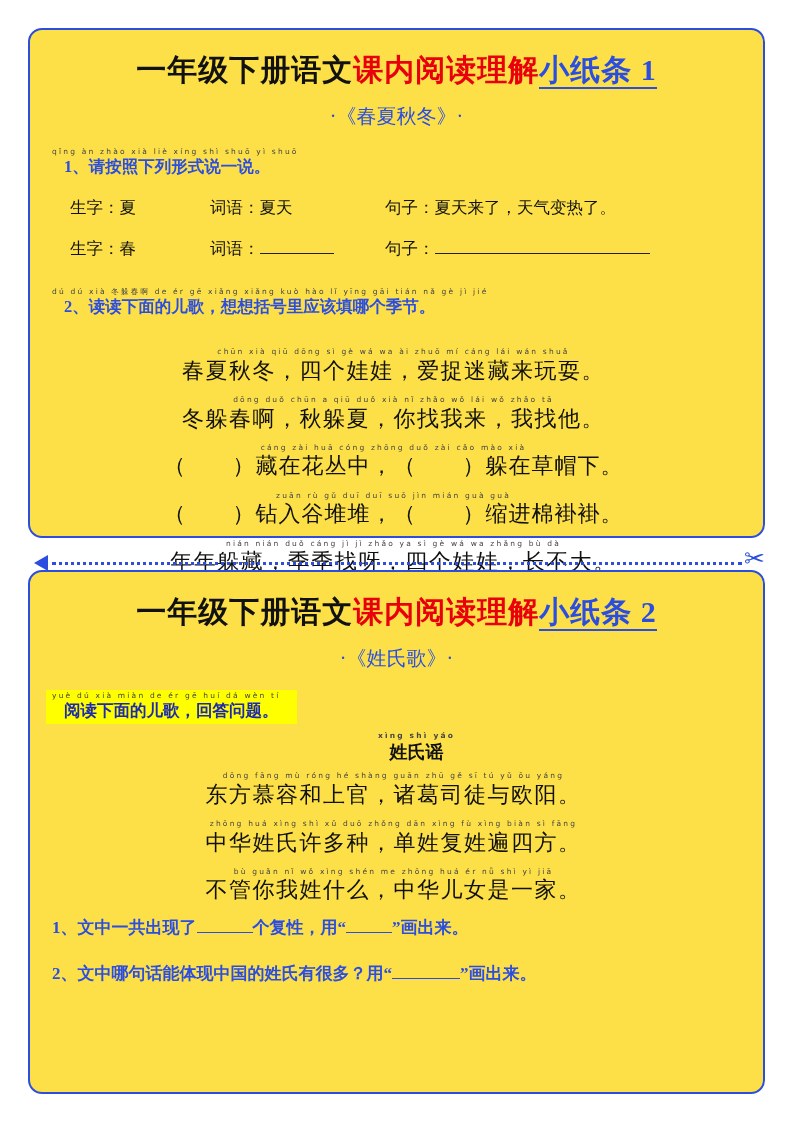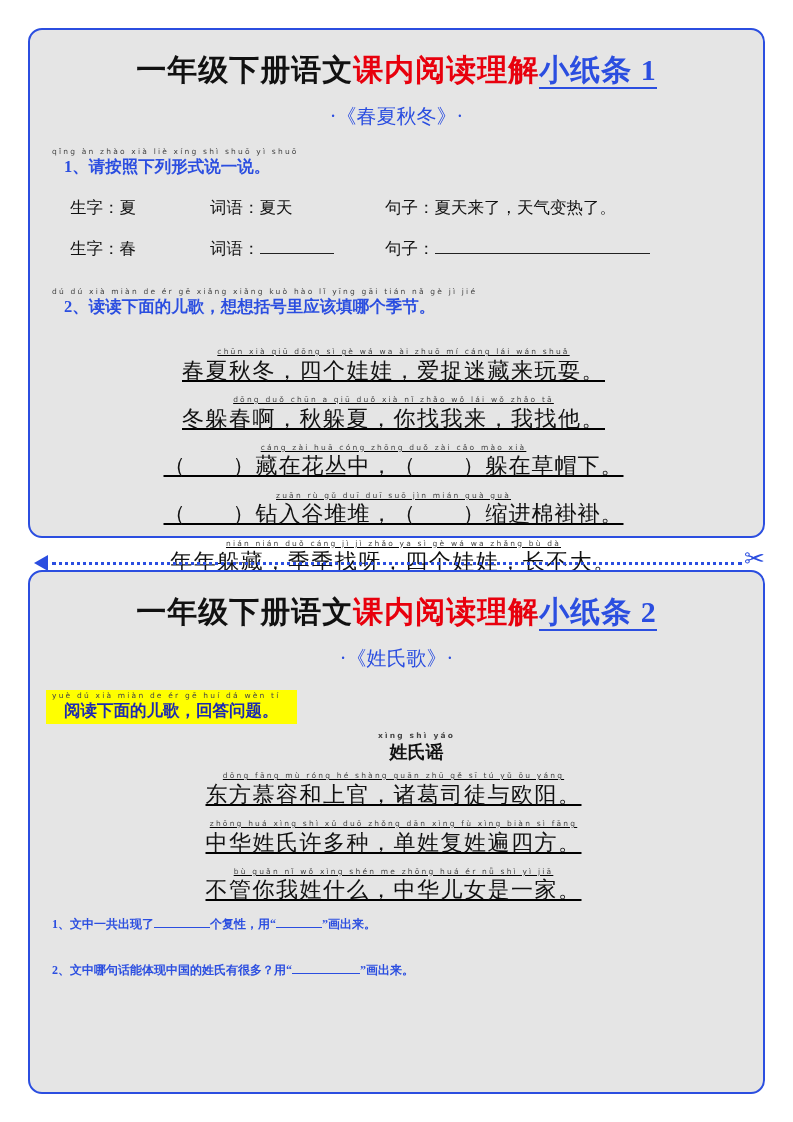--- a/index.html
+++ b/index.html
@@ -20,21 +20,21 @@
     width: 793px;
     height: 1122px;
   }
   .card {
     position: absolute;
     left: 28px;
     width: 737px;
     border: 2.5px solid #2b4ee0;
     border-radius: 14px;
     box-sizing: border-box;
-    background: #e5e5e5;
+    background: #fde047;
   }
   .card-1 { top: 28px; height: 510px; }
   .card-2 { top: 570px; height: 524px; }
 
   
   .title {
     text-align: center;
     font-weight: bold;
     font-size: 30px;
     letter-spacing: 1px;
@@ -104,21 +104,20 @@
   .cell-c { display: inline-block; }
   .ul { border-bottom: 1.2px solid #222; display: inline-block; }
   .ul-s { width: 74px; }
   .ul-l { width: 215px; }
 
   
   .poem {
     position: absolute;
     left: 0; right: 6px;
     text-align: center;
-    text-decoration: underline;
   }
   .poem-line {
     font-size: 22px;
     color: #111;
     letter-spacing: 1.5px;
     margin-bottom: 13px;
     white-space: nowrap;
   }
   .blank-paren { letter-spacing: 1px; }
 
@@ -169,21 +168,21 @@
     text-align: center;
     font-weight: bold;
     font-size: 18px;
     color: #111;
     padding-left: 40px;
   }
   .qbottom {
     position: absolute;
     left: 22px;
     color: #2b4ee0;
-    font-size: 12px;
+    font-size: 17px;
     font-weight: bold;
     white-space: nowrap;
   }
   .qb-1 { top: 344px; }
   .qb-2 { top: 390px; }
   .ul-d { border-bottom: 1.2px solid #2b4ee0; display: inline-block; }
   .ul-d-s { width: 56px; }
   .ul-d-m { width: 46px; }
   .ul-d-l { width: 68px; }
 </style>
@@ -207,21 +206,21 @@
 
     <div class="row-example row-ex-1">
       <span class="cell-a">生字：夏</span><span class="cell-b">词语：夏天</span><span class="cell-c">句子：夏天来了，天气变热了。</span>
     </div>
 
     <div class="row-example row-ex-2">
       <span class="cell-a">生字：春</span><span class="cell-b"><span>词语：</span><span class="ul ul-s"></span></span><span class="cell-c"><span>句子：</span><span class="ul ul-l"></span></span>
     </div>
 
     <div class="q2 ruby-line">
-      <span class="py">dú dú xià miàn de ér gē   xiǎng xiǎng kuò hào lǐ yīng gāi tián nǎ gè jì jié</span>
+      <span class="py">dú dú xià 冬躲春啊 de ér gē   xiǎng xiǎng kuò hào lǐ yīng gāi tián nǎ gè jì jié</span>
       <span class="qline">2、读读下面的儿歌，想想括号里应该填哪个季节。</span>
     </div>
 
     <div class="poem" style="top: 318px;">
       <div class="ruby-line">
         <span class="py py-c">chūn xià qiū dōng      sì gè wá wa      ài zhuō mí cáng lái wán shuǎ</span>
         <div class="poem-line">春夏秋冬，四个娃娃，爱捉迷藏来玩耍。</div>
       </div>
       <div class="ruby-line">
         <span class="py py-c">dōng duǒ chūn a      qiū duǒ xià      nǐ zhǎo wǒ lái      wǒ zhǎo tā</span>

